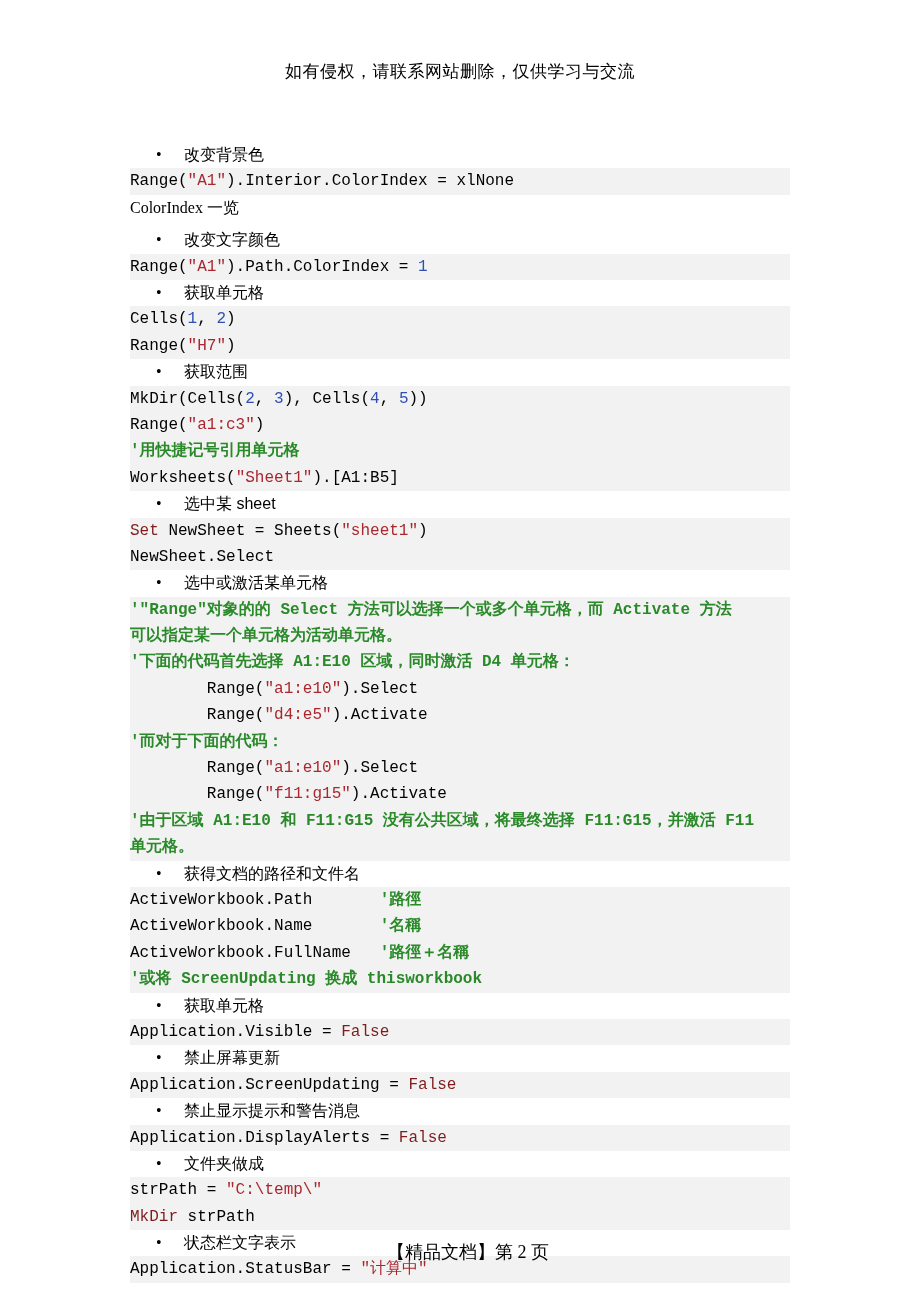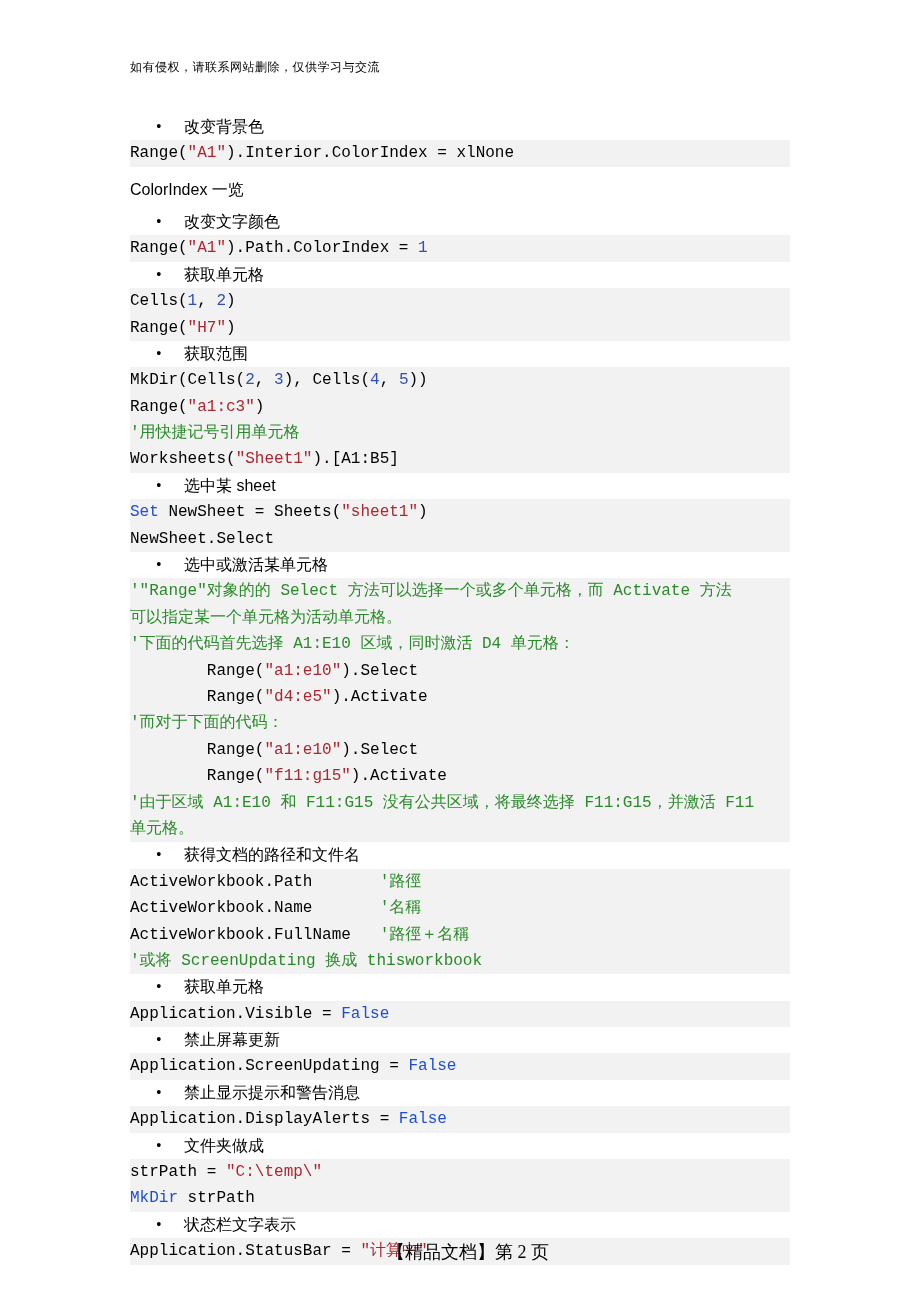--- a/index.html
+++ b/index.html
@@ -8,22 +8,23 @@
     font-family: "SimSun", "宋体", serif;
     font-size: 16px;
     line-height: 1.65;
     color: #000;
     width: 920px;
     min-height: 1302px;
     position: relative;
     padding: 58px 130px 0 130px;
   }
   .header-disclaimer {
-    font-size: 12px;
-    margin-bottom: 36px;
+    text-align: center;
+    font-size: 17px;
+    margin-bottom: 56px;
     letter-spacing: 0.5px;
   }
   ul.bullets {
     list-style: none;
     padding-left: 54px;
   }
   ul.bullets > li::before {
     content: "•";
     display: inline-block;
     width: 28px;
@@ -34,24 +35,24 @@
     font-family: "Courier New", monospace;
     font-size: 16px;
     white-space: pre;
     line-height: 1.65;
   }
   .code-bg {
     background: #f2f2f2;
   }
   .c-str { color: #aa272f; }
   .c-num { color: #2f4fb4; }
-  .c-kw  { color: #1d4ed8; }
-  .c-cmt { color: #2a8a2a; }
+  .c-kw  { color: #7f1d1d; }
+  .c-cmt { color: #2a8a2a; font-weight: bold; }
   .sans  { font-family: Arial, "Microsoft YaHei", sans-serif; }
-  .small-gap { margin-top: 10px; margin-bottom: 6px; }
+  .small-gap { margin-bottom: 6px; font-family: Liberation Serif, serif; }
   .footer {
     position: absolute;
     bottom: 34px;
     left: 16px; right: 0;
     text-align: center;
     font-size: 18px;
   }
 </style>
 </head>
 <body>

